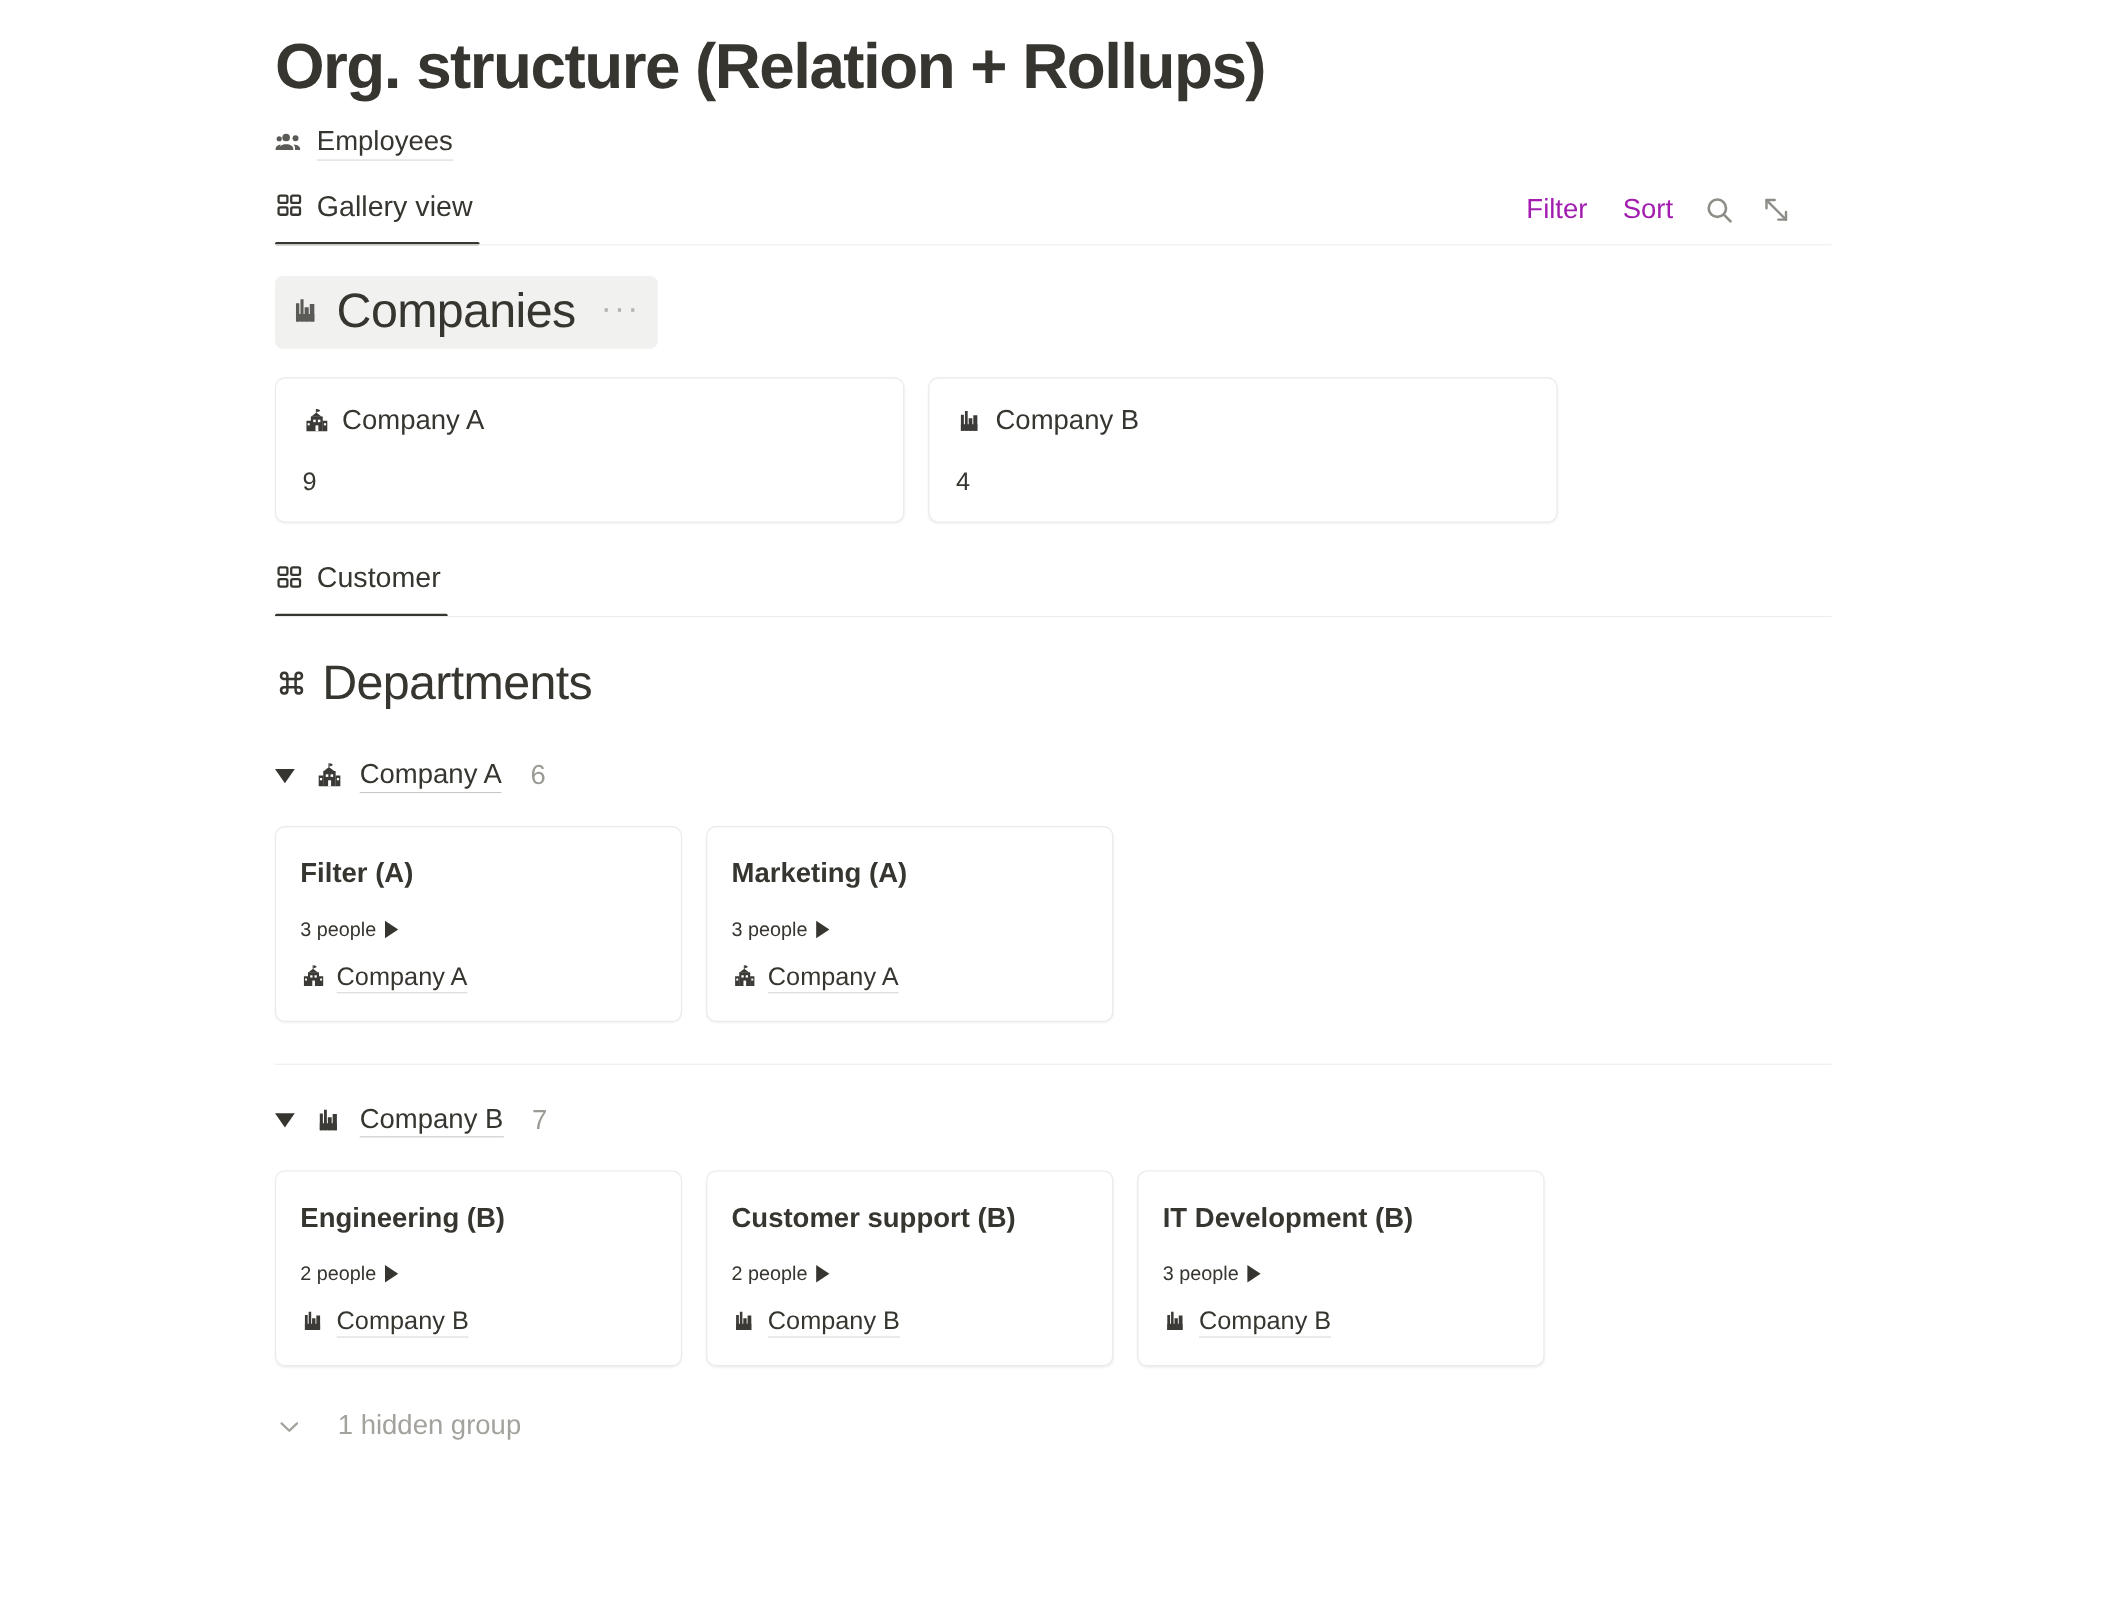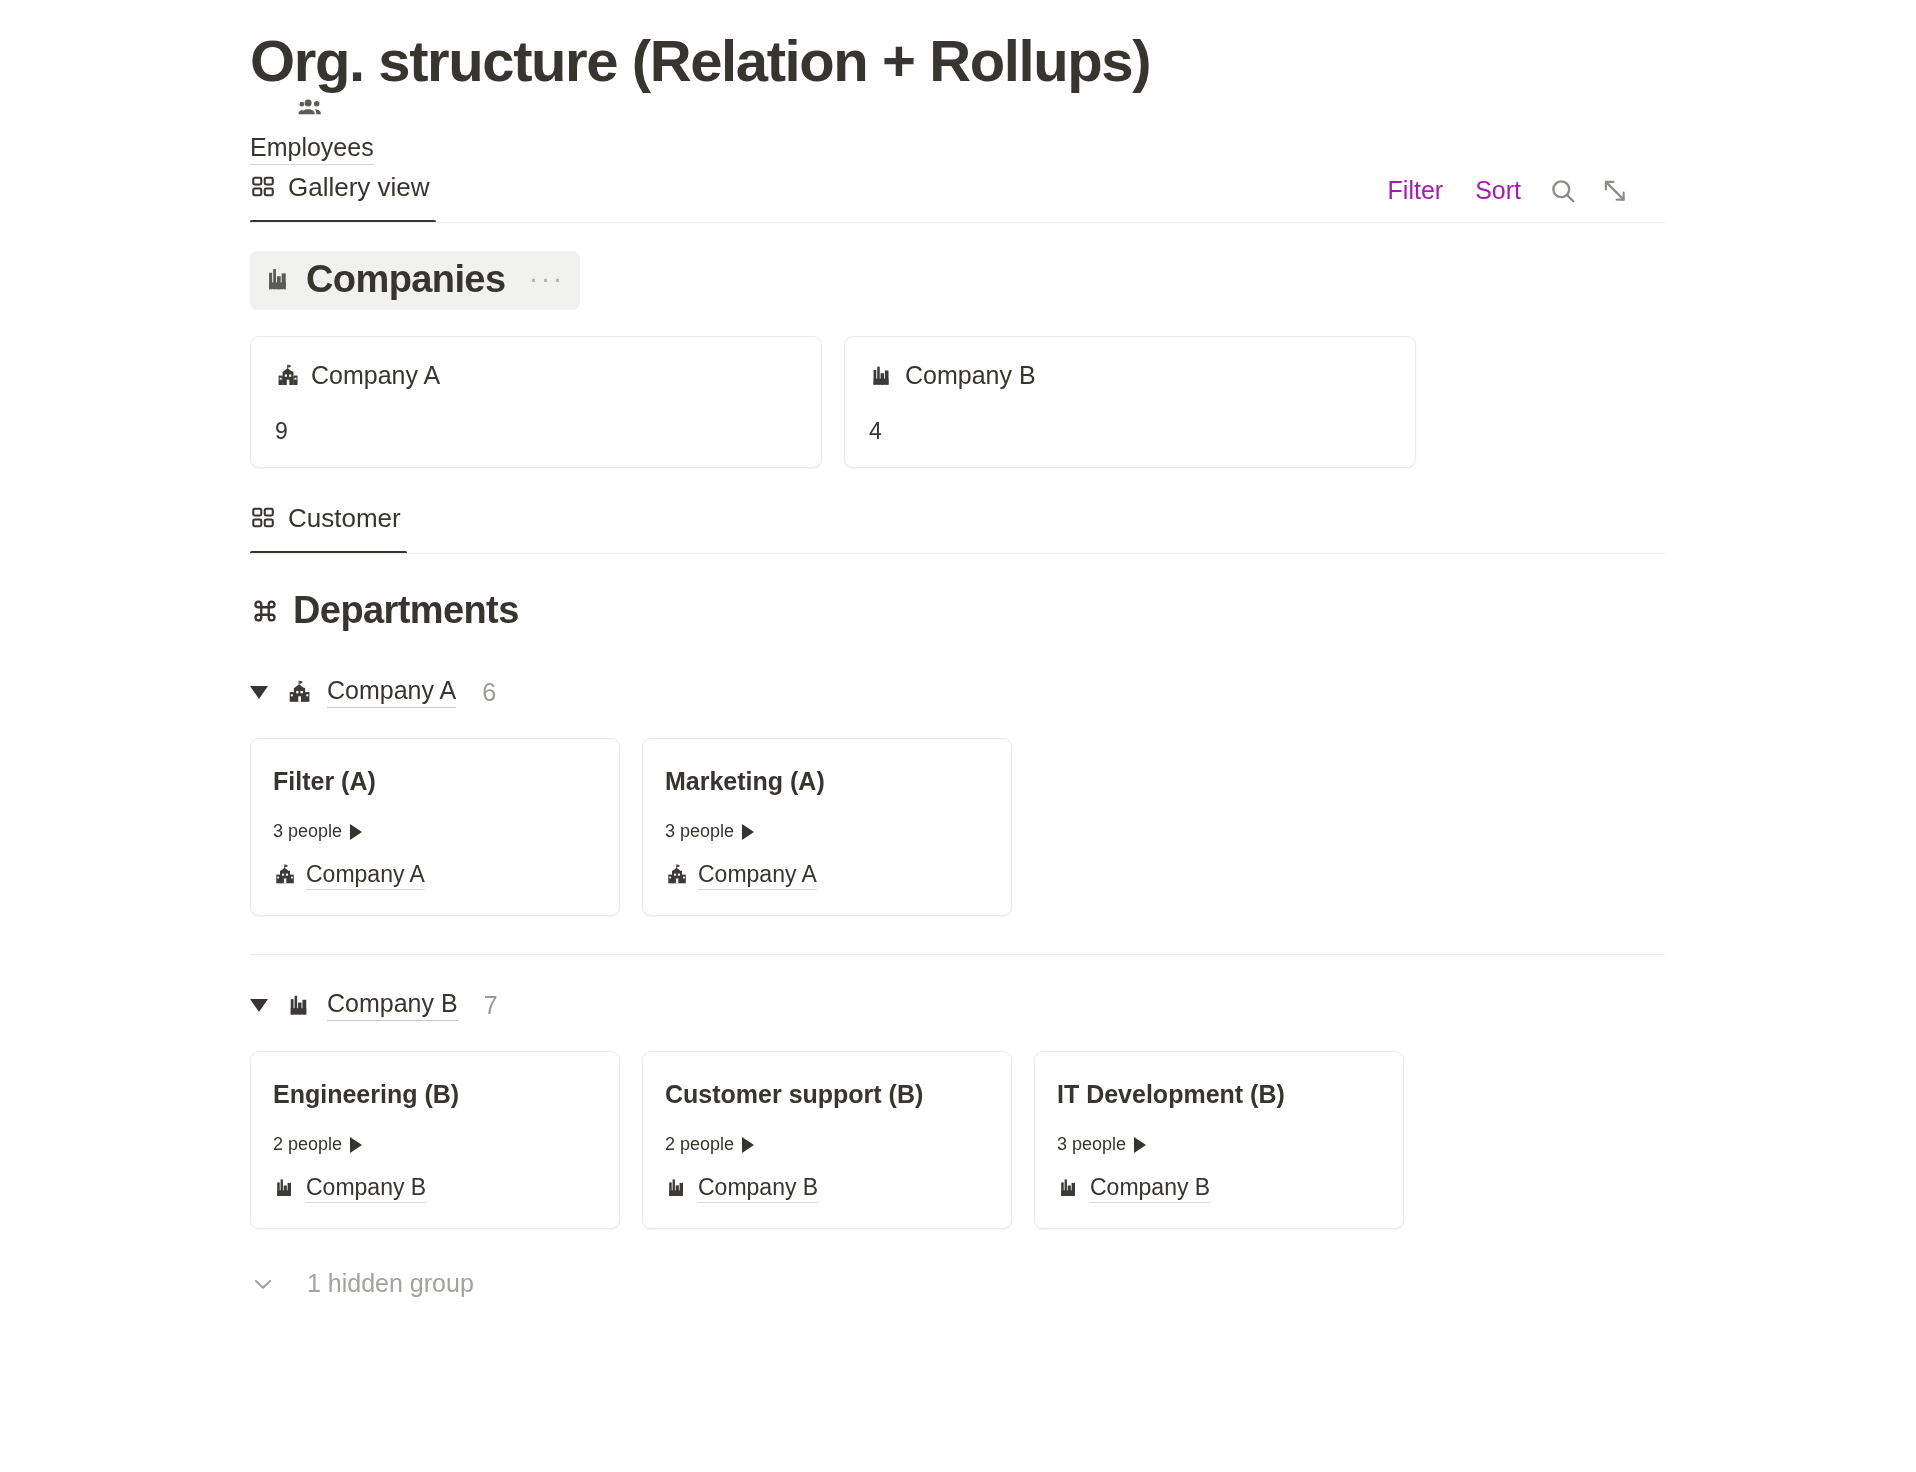--- a/index.html
+++ b/index.html
@@ -44,21 +44,20 @@
     margin-top: 20px;
     display: flex;
     align-items: center;
     height: 34px;
   }
   .source-link {
     display: inline-flex;
     align-items: center;
     gap: 11px;
     cursor: pointer;
-    flex-direction: column;
   }
   .source-link .ico { display: inline-flex; align-items: center; justify-content: center; width: 27px; height: 27px; }
   .source-label {
     font-size: 25px;
     line-height: 1.2;
     color: #37352f;
     border-bottom: 1.5px solid #d9d8d5;
     padding-bottom: 2px;
   }
 
@@ -129,22 +128,22 @@
   .db-title-chip {
     display: inline-flex;
     align-items: center;
     gap: 13px;
     background: #f1f1ef;
     border-radius: 7px;
     padding: 8px 16px 10px 14px;
   }
   .db-title-chip.plain { background: transparent; padding-left: 0; }
   .db-title-text {
-    font-size: 38px;
-    font-weight: 700;
+    font-size: 44px;
+    font-weight: 400;
     letter-spacing: -0.6px;
     color: #37352f;
     line-height: 1.1;
   }
   .db-dots {
     font-size: 30px;
     color: #b4b2ad;
     letter-spacing: 2px;
     line-height: 1;
     margin-left: 10px;

